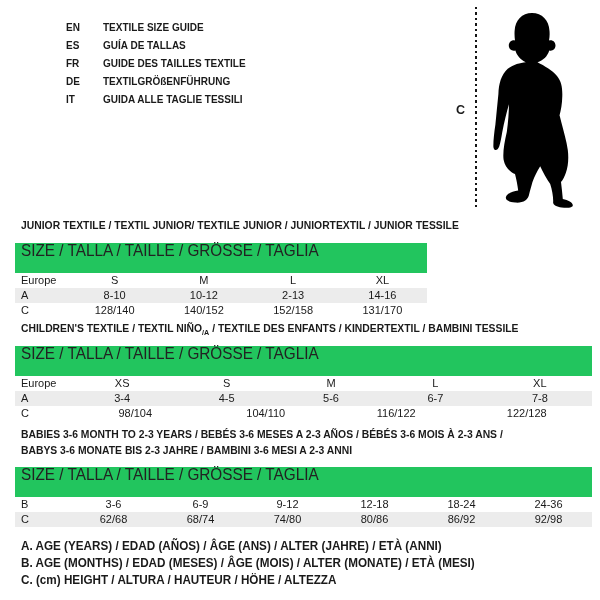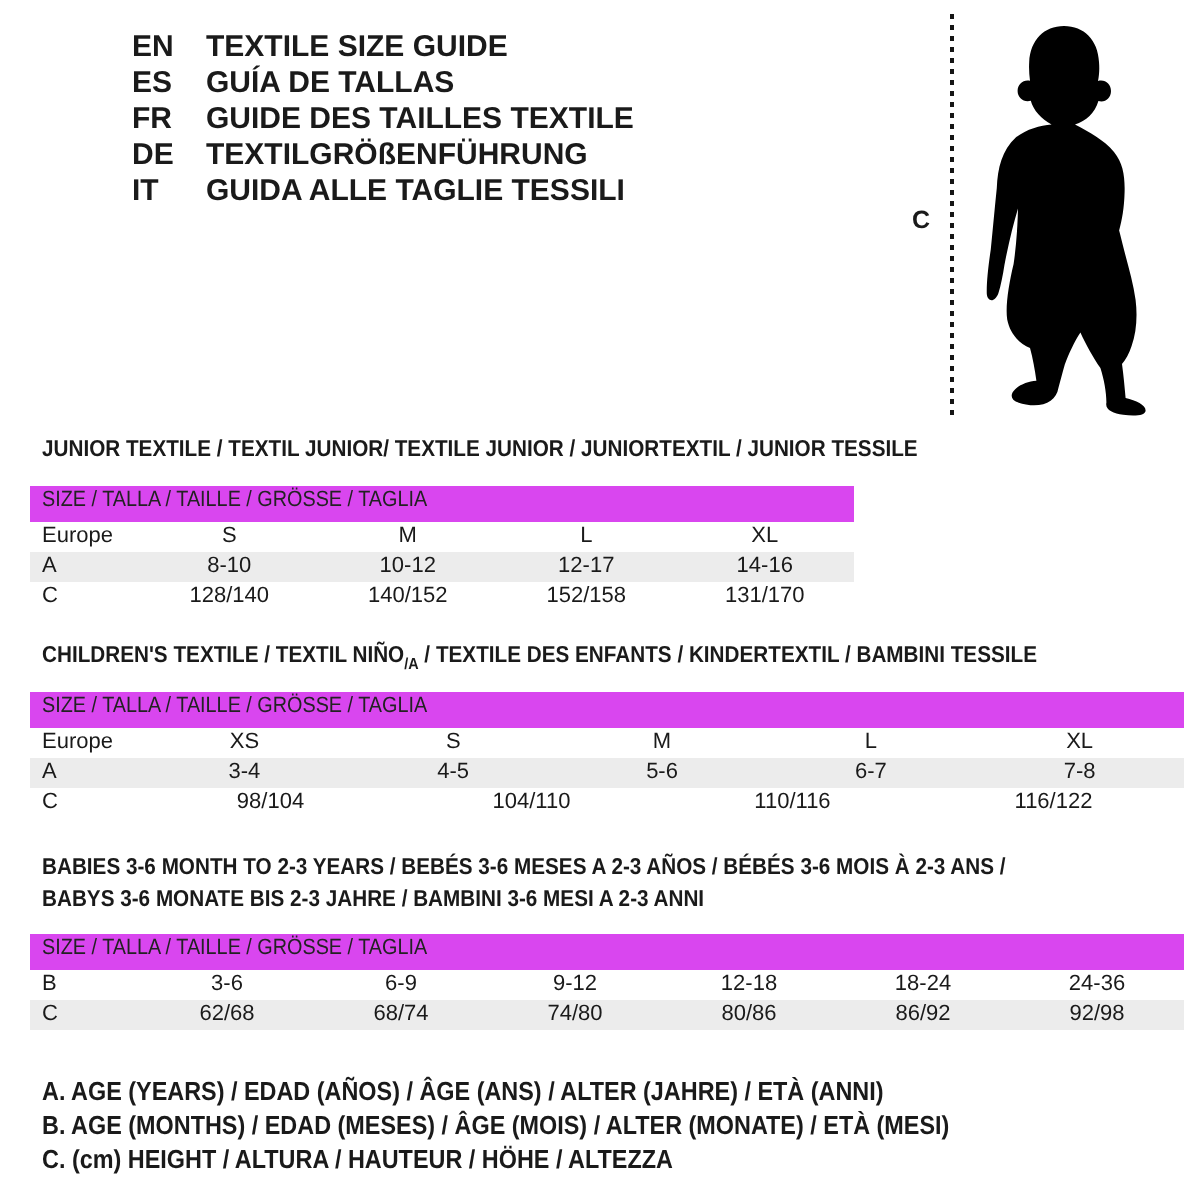--- a/index.html
+++ b/index.html
@@ -4,38 +4,38 @@
 <style>
   html,body{margin:0;padding:0;background:#fff;}
   #page{
     position:relative;width:600px;height:600px;background:#fff;
     color:#1a1a1a;font-family:"Liberation Sans",sans-serif;overflow:hidden;
   }
   .condense{transform:scaleX(0.9);transform-origin:0 0;white-space:nowrap;display:inline-block;}
 
   
   .langs{position:absolute;left:22px;top:15px;}
-  .lang-row{display:flex;height:18px;align-items:flex-start;font-weight:bold;font-size:15px;padding-left:44px;}
+  .lang-row{display:flex;height:18px;align-items:flex-end;font-weight:bold;font-size:10px;padding-left:44px;}
   .lang-code{width:37px;}
 
   
   .figure{position:absolute;left:440px;top:0;width:160px;height:220px;}
   .dash-line{position:absolute;left:35px;top:7px;width:2px;height:201px;
     background:repeating-linear-gradient(to bottom,#151515 0 2.5px,transparent 2.5px 5.5px);}
   .figure-label{position:absolute;left:16px;top:103px;font-size:12.5px;font-weight:bold;}
   .baby{position:absolute;left:52px;top:10px;width:84px;height:200px;}
 
   
   .title{position:absolute;left:21px;font-weight:bold;font-size:11.5px;line-height:16px;white-space:nowrap;}
   .tsub{font-size:8px;}
   .footnotes{position:absolute;left:21px;top:537px;font-weight:bold;font-size:13px;line-height:17px;}
 
   
   .size-table{position:absolute;left:15px;}
-  .thead{height:18px;line-height:15px;background:#d946ef;padding-left:6px;font-size:11px;color:#222;}
+  .thead{height:30px;line-height:15px;background:#22c55e;padding-left:6px;font-size:17px;color:#222;}
   .trow{display:flex;height:15px;line-height:15.5px;font-size:11px;}
   .trow .rl{width:55px;padding-left:6px;box-sizing:border-box;text-align:left;}
   .trow .c{flex:1 1 0;text-align:center;}
   .alt{background:#ececec;}
   .w-junior{width:412px;}
   .w-wide{width:577px;}
 </style>
 </head>
 <body>
 
@@ -126,21 +126,21 @@
       <span class="rl">Europe</span>
       <span class="c">S</span>
       <span class="c">M</span>
       <span class="c">L</span>
       <span class="c">XL</span>
     </div>
     <div class="trow alt">
       <span class="rl">A</span>
       <span class="c">8-10</span>
       <span class="c">10-12</span>
-      <span class="c">12-17</span>
+      <span class="c">2-13</span>
       <span class="c">14-16</span>
     </div>
     <div class="trow">
       <span class="rl">C</span>
       <span class="c">128/140</span>
       <span class="c">140/152</span>
       <span class="c">152/158</span>
       <span class="c">131/170</span>
     </div>
   </div>
@@ -165,22 +165,22 @@
       <span class="c">3-4</span>
       <span class="c">4-5</span>
       <span class="c">5-6</span>
       <span class="c">6-7</span>
       <span class="c">7-8</span>
     </div>
     <div class="trow">
       <span class="rl">C</span>
       <span class="c">98/104</span>
       <span class="c">104/110</span>
-      <span class="c">110/116</span>
       <span class="c">116/122</span>
+      <span class="c">122/128</span>
     </div>
   </div>
 
   <div class="title" style="top:426px;">
     <span class="condense">BABIES 3-6 MONTH TO 2-3 YEARS / BEBÉS 3-6 MESES A 2-3 AÑOS / BÉBÉS 3-6 MOIS À 2-3 ANS /</span><br>
     <span class="condense">BABYS 3-6 MONATE BIS 2-3 JAHRE / BAMBINI 3-6 MESI A 2-3 ANNI</span>
   </div>
   <div class="size-table w-wide" style="top:467px;">
     <div class="thead">
       <span class="condense">SIZE / TALLA / TAILLE / GRÖSSE / TAGLIA</span>

